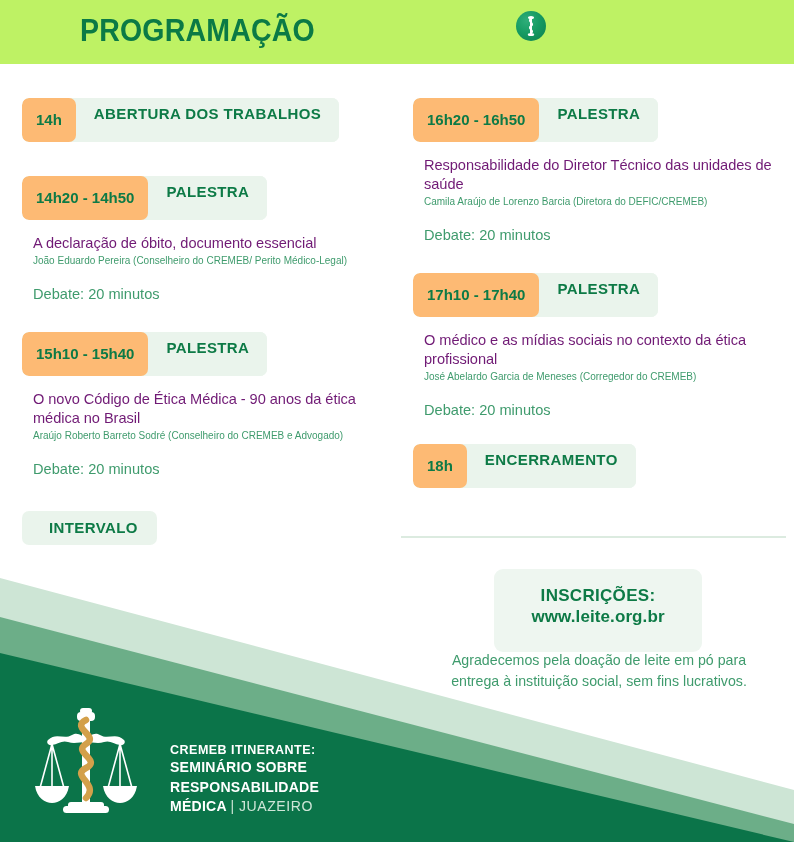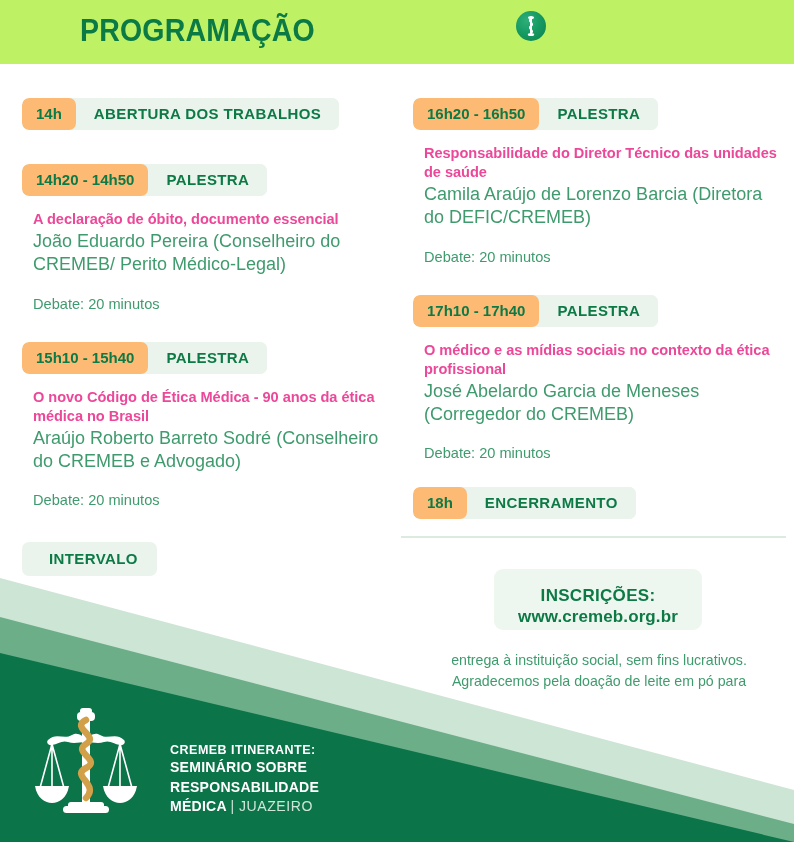--- a/index.html
+++ b/index.html
@@ -104,47 +104,47 @@
     display: flex; align-items: center;
     white-space: nowrap;
     border-radius: 7px;
   }
   .badge-label {
     background: #eaf4ec;
     color: #0d7a46;
     font-weight: bold;
     font-size: 15px;
     letter-spacing: 0.4px;
-    padding: 7px 18px 8px 18px;
+    padding: 7px 18px 20px 18px;
     display: flex; align-items: center;
     white-space: nowrap;
   }
   .badge-solo {
     display: inline-block;
     background: #eaf4ec;
     color: #0d7a46;
     font-weight: bold;
     font-size: 15px;
     letter-spacing: 0.4px;
     padding: 8px 19px 9px 27px;
     border-radius: 7px;
   }
 
   
   .session { margin: 14px 0 0 11px; }
   .sess-title {
-    color: #ec4899;
-    font-weight: bold;
+    color: #701a75;
+    font-weight: normal;
     font-size: 14.6px;
     line-height: 1.30;
     letter-spacing: -0.05px;
   }
   .sess-speaker {
     color: #3f9b6d;
-    font-size: 18px;
+    font-size: 10px;
     line-height: 1.30;
     margin-top: 1px;
   }
   .sess-debate {
     color: #3f9b6d;
     font-size: 14.6px;
     margin-top: 19px;
   }
 
   .gap-a { height: 26px; }
@@ -158,21 +158,21 @@
     width: 385px; height: 2px;
     background: #dcebe0;
     z-index: 2;
   }
   .inscricoes {
     position: absolute;
     left: 494px; top: 569px;
     width: 208px;
     background: #eef6f0;
     border-radius: 9px;
-    padding: 16px 10px 2px 10px;
+    padding: 16px 10px 24px 10px;
     text-align: center;
     z-index: 2;
   }
   .insc-line1 {
     color: #0d7a46;
     font-weight: bold;
     font-size: 17px;
     letter-spacing: 0.3px;
     line-height: 1.25;
   }
@@ -323,26 +323,26 @@
     <div class="badge-row">
       <div class="badge-time">18h</div>
       <div class="badge-label">ENCERRAMENTO</div>
     </div>
   </div>
 
   <div class="divider"></div>
 
   <div class="inscricoes">
     <div class="insc-line1">INSCRIÇÕES:</div>
-    <div class="insc-line2">www.cremeb.org.br</div>
+    <div class="insc-line2">www.leite.org.br</div>
   </div>
 
   <div class="thanks">
+    <div>Agradecemos pela doação de leite em pó para</div>
     <div>entrega à instituição social, sem fins lucrativos.</div>
-    <div>Agradecemos pela doação de leite em pó para</div>
   </div>
 
   <div class="footer-content">
     <svg width="112" height="110" viewBox="0 0 112 110">
 
       <rect x="52" y="14" width="8" height="84" fill="#ffffff"></rect>
 
       <rect x="47" y="6" width="18" height="9" rx="4" fill="#ffffff"></rect>
       <rect x="50" y="2" width="12" height="6" rx="3" fill="#ffffff"></rect>
 

